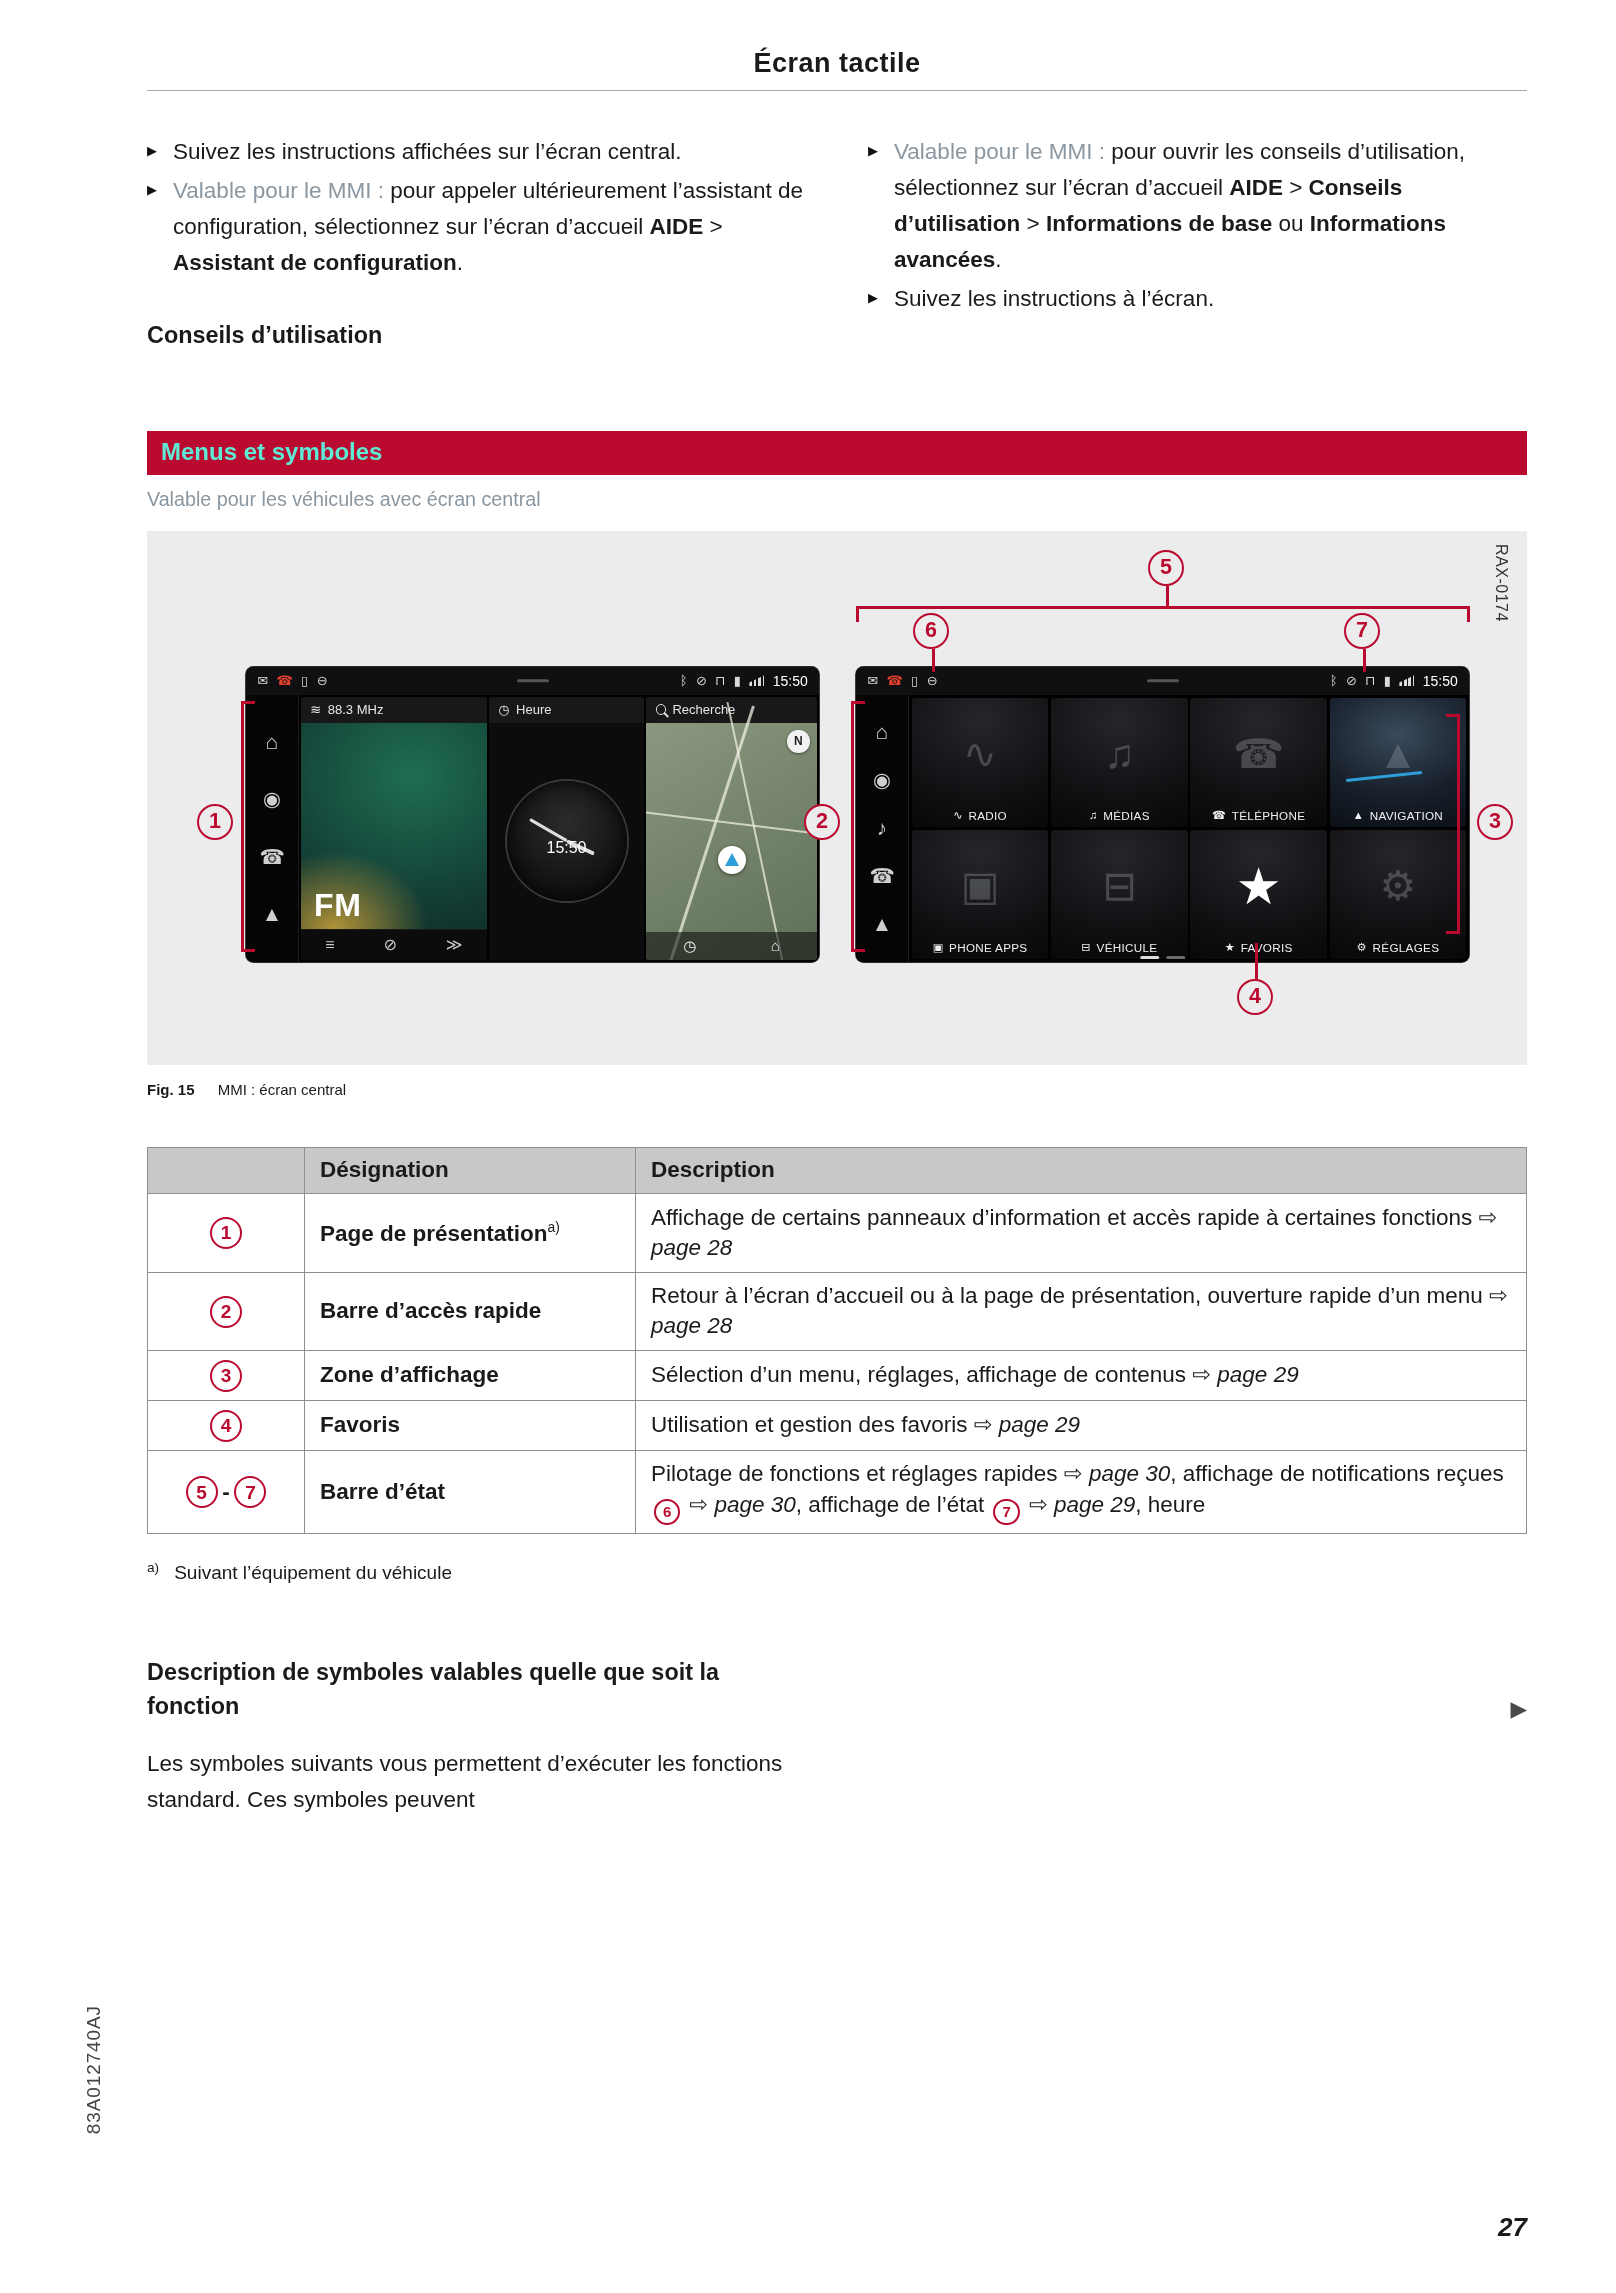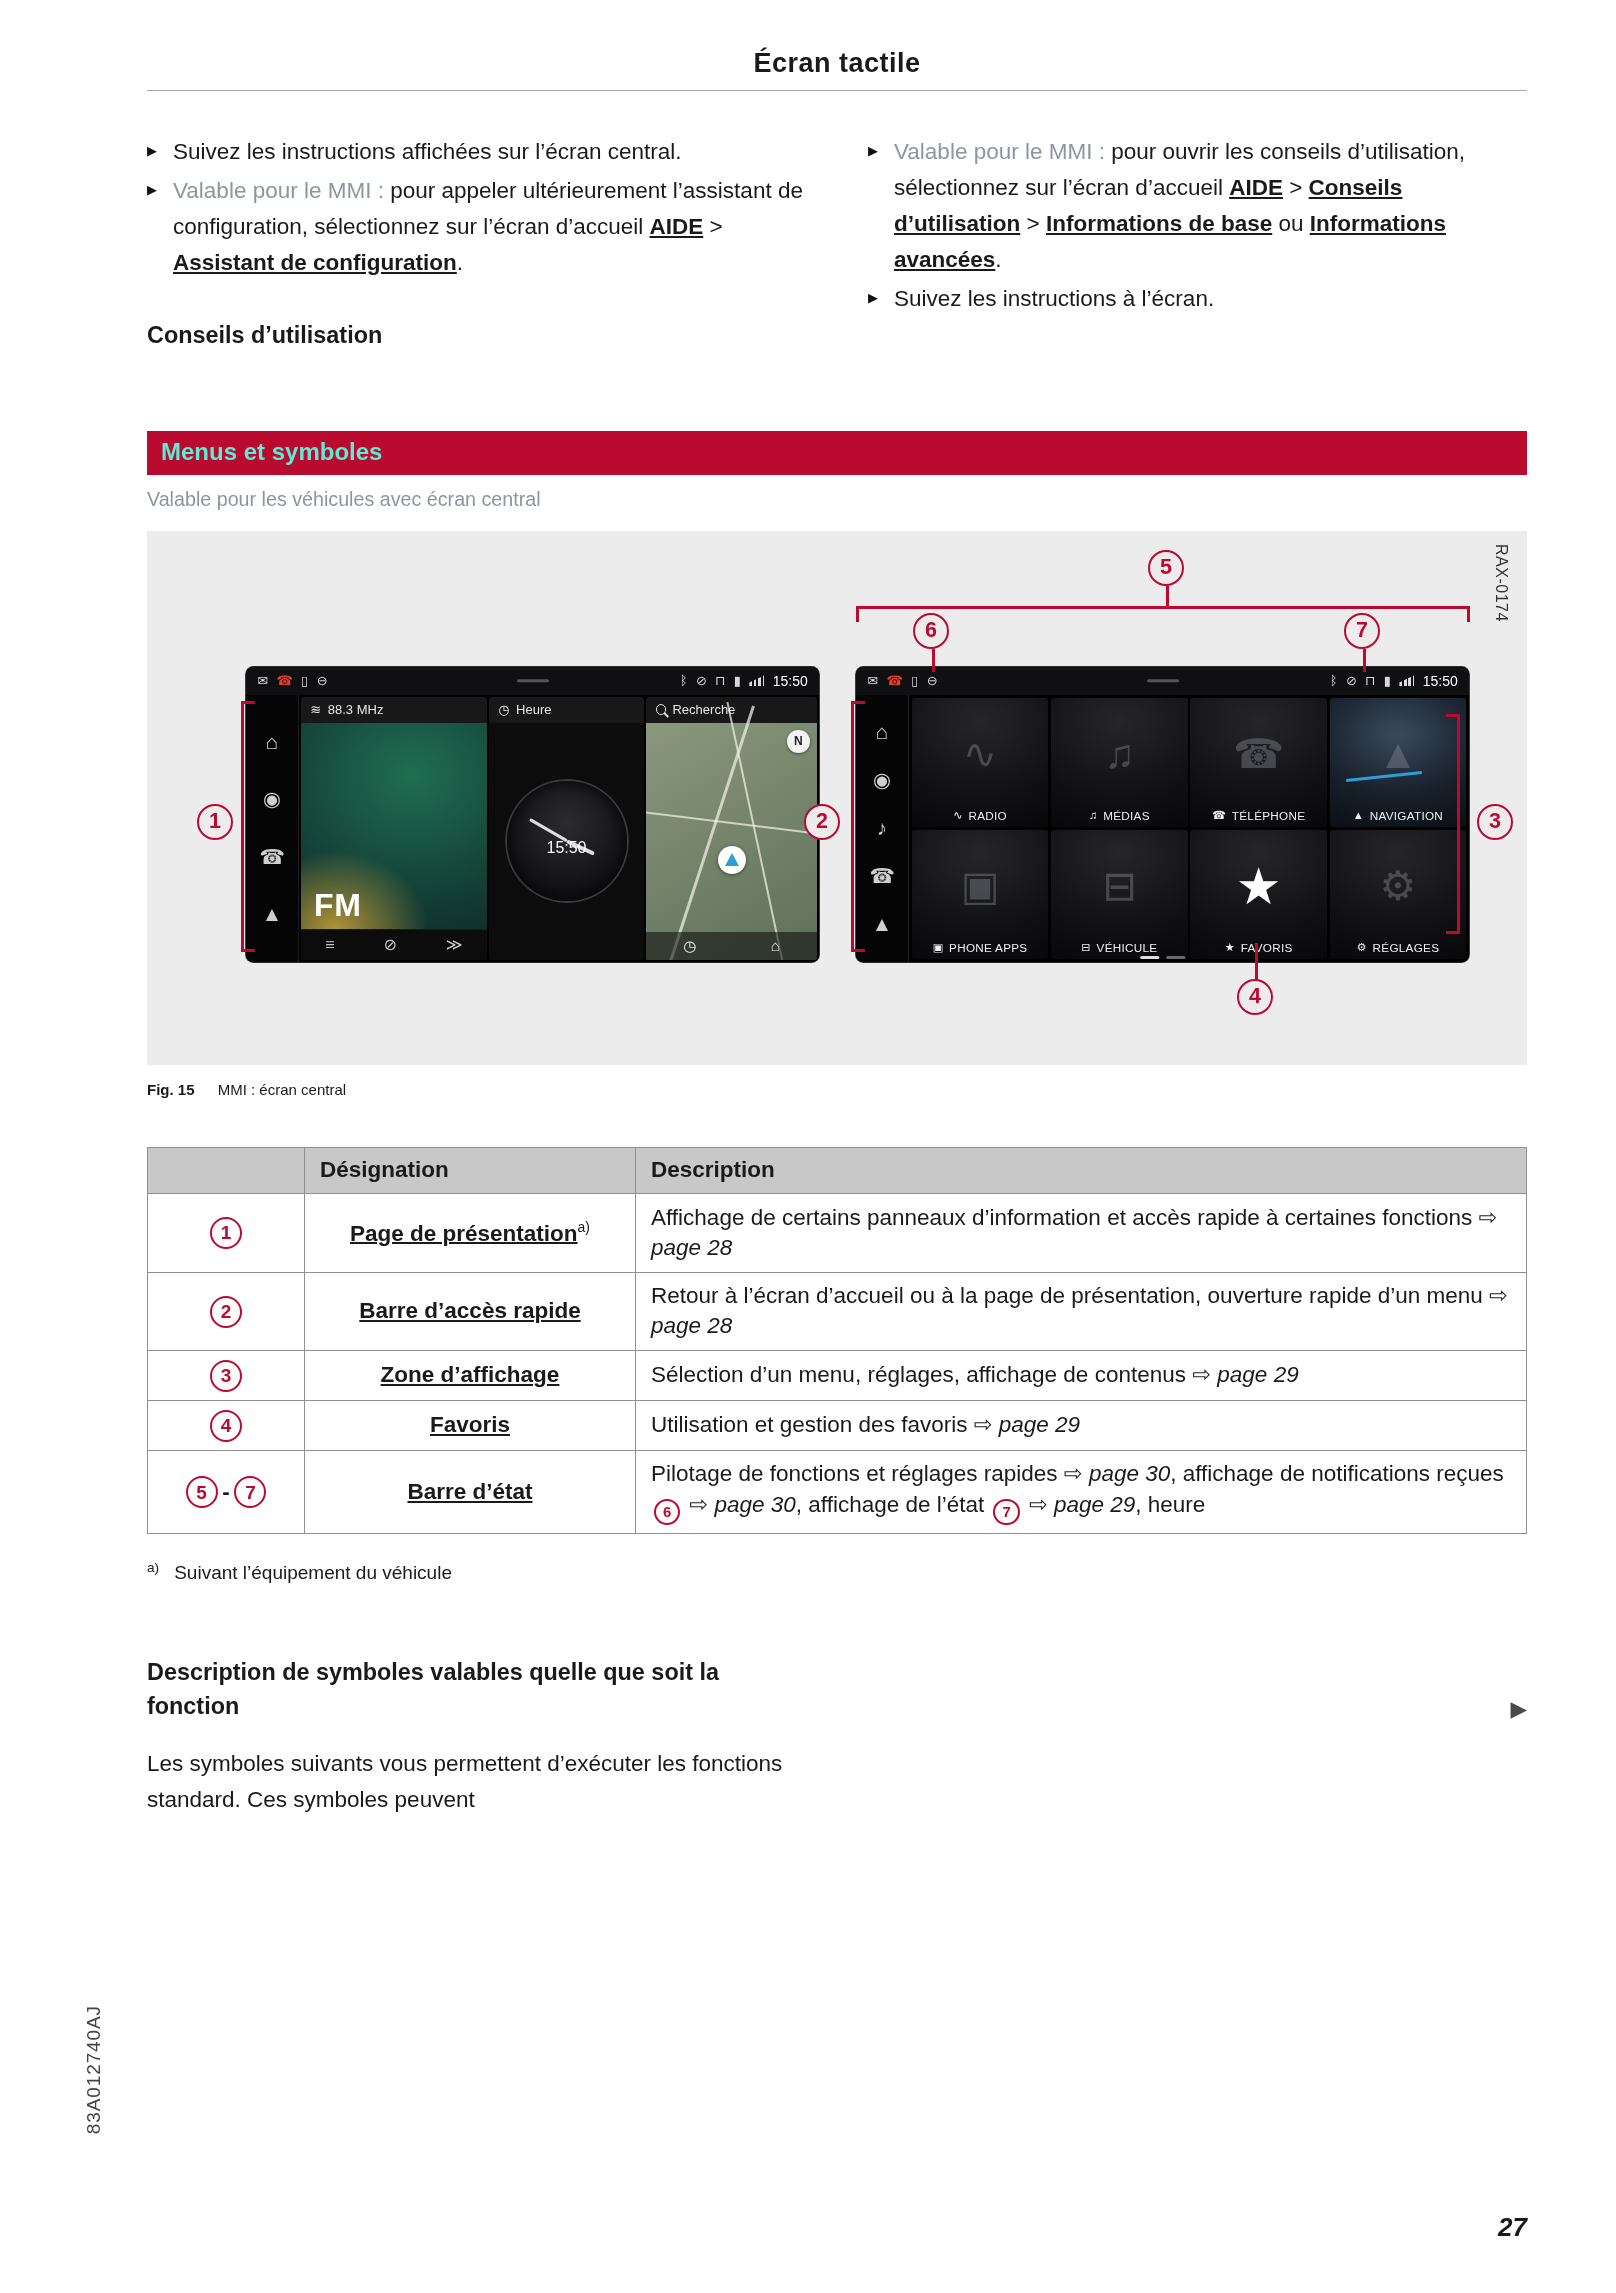--- a/index.html
+++ b/index.html
@@ -12,21 +12,21 @@
   html,body{margin:0;padding:0;}
   body{
     width:1616px;height:2294px;
     background:#fff;color:var(--ink);
     font-family:"Liberation Sans","DejaVu Sans",sans-serif;
     font-size:22.5px;line-height:1.6;
     box-sizing:border-box;
     padding:49px 89px 0 147px;
     position:relative;overflow:hidden;
   }
-  .b{font-weight:bold;text-decoration:underline;}
+  .b{font-weight:bold;}
   .i{font-style:italic;}
   .cond{color:var(--cond);}
   .sup{vertical-align:super;font-size:0.62em;font-weight:normal;}
   .fnm{vertical-align:super;font-size:0.72em;margin-right:15px;}
   .numsep{font-weight:bold;margin:0 4.7px;vertical-align:middle;}
 
   
   .pagehead{
     text-align:center;font-size:27px;font-weight:bold;letter-spacing:0.5px;
     padding-bottom:11.2px;border-bottom:1.9px solid #a8a8a8;line-height:1.1;
@@ -191,21 +191,21 @@
   }
   .dtable col.c1{width:157px;}
   .dtable col.c2{width:331px;}
   .dtable th,.dtable td{border:1.4px solid var(--tblborder);}
   .dtable thead th{
     background:#c8c8c8;text-align:left;font-size:22.5px;font-weight:bold;
     padding:7.5px 15px;
   }
   .dtable td{padding:8.4px 15px;vertical-align:middle;}
   .dtable td.num{text-align:center;}
-  .dtable td.desig{text-align:center;}
+  .dtable td.desig{text-align:left;}
   .circ-lg{
     display:inline-flex;width:28px;height:28px;border:2.8px solid var(--red);border-radius:50%;
     align-items:center;justify-content:center;font-weight:bold;font-size:19px;
     color:var(--red);vertical-align:middle;line-height:1;
   }
   .circ{
     display:inline-flex;width:22.5px;height:22.5px;border:2.3px solid var(--red);border-radius:50%;
     align-items:center;justify-content:center;font-weight:bold;font-size:15px;
     color:var(--red);vertical-align:-5.6px;margin:0 2.8px;line-height:1;
   }

